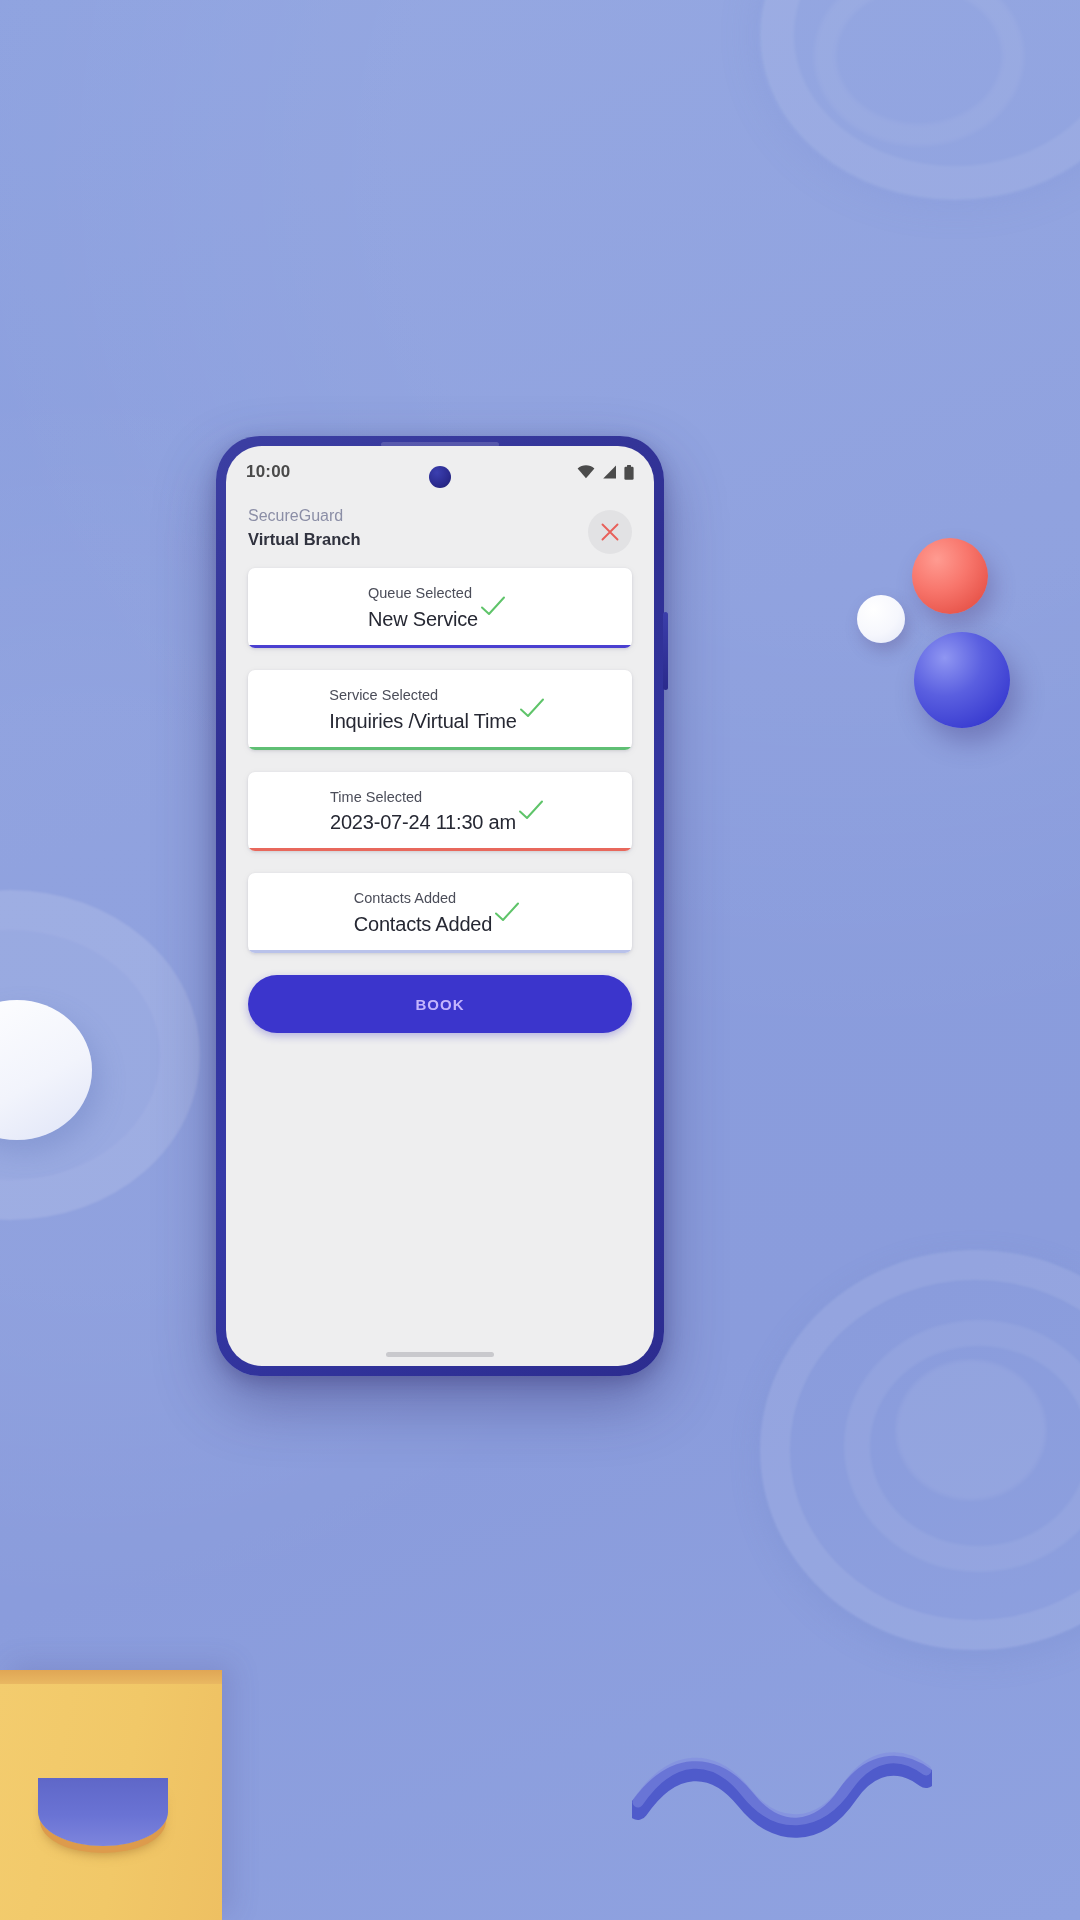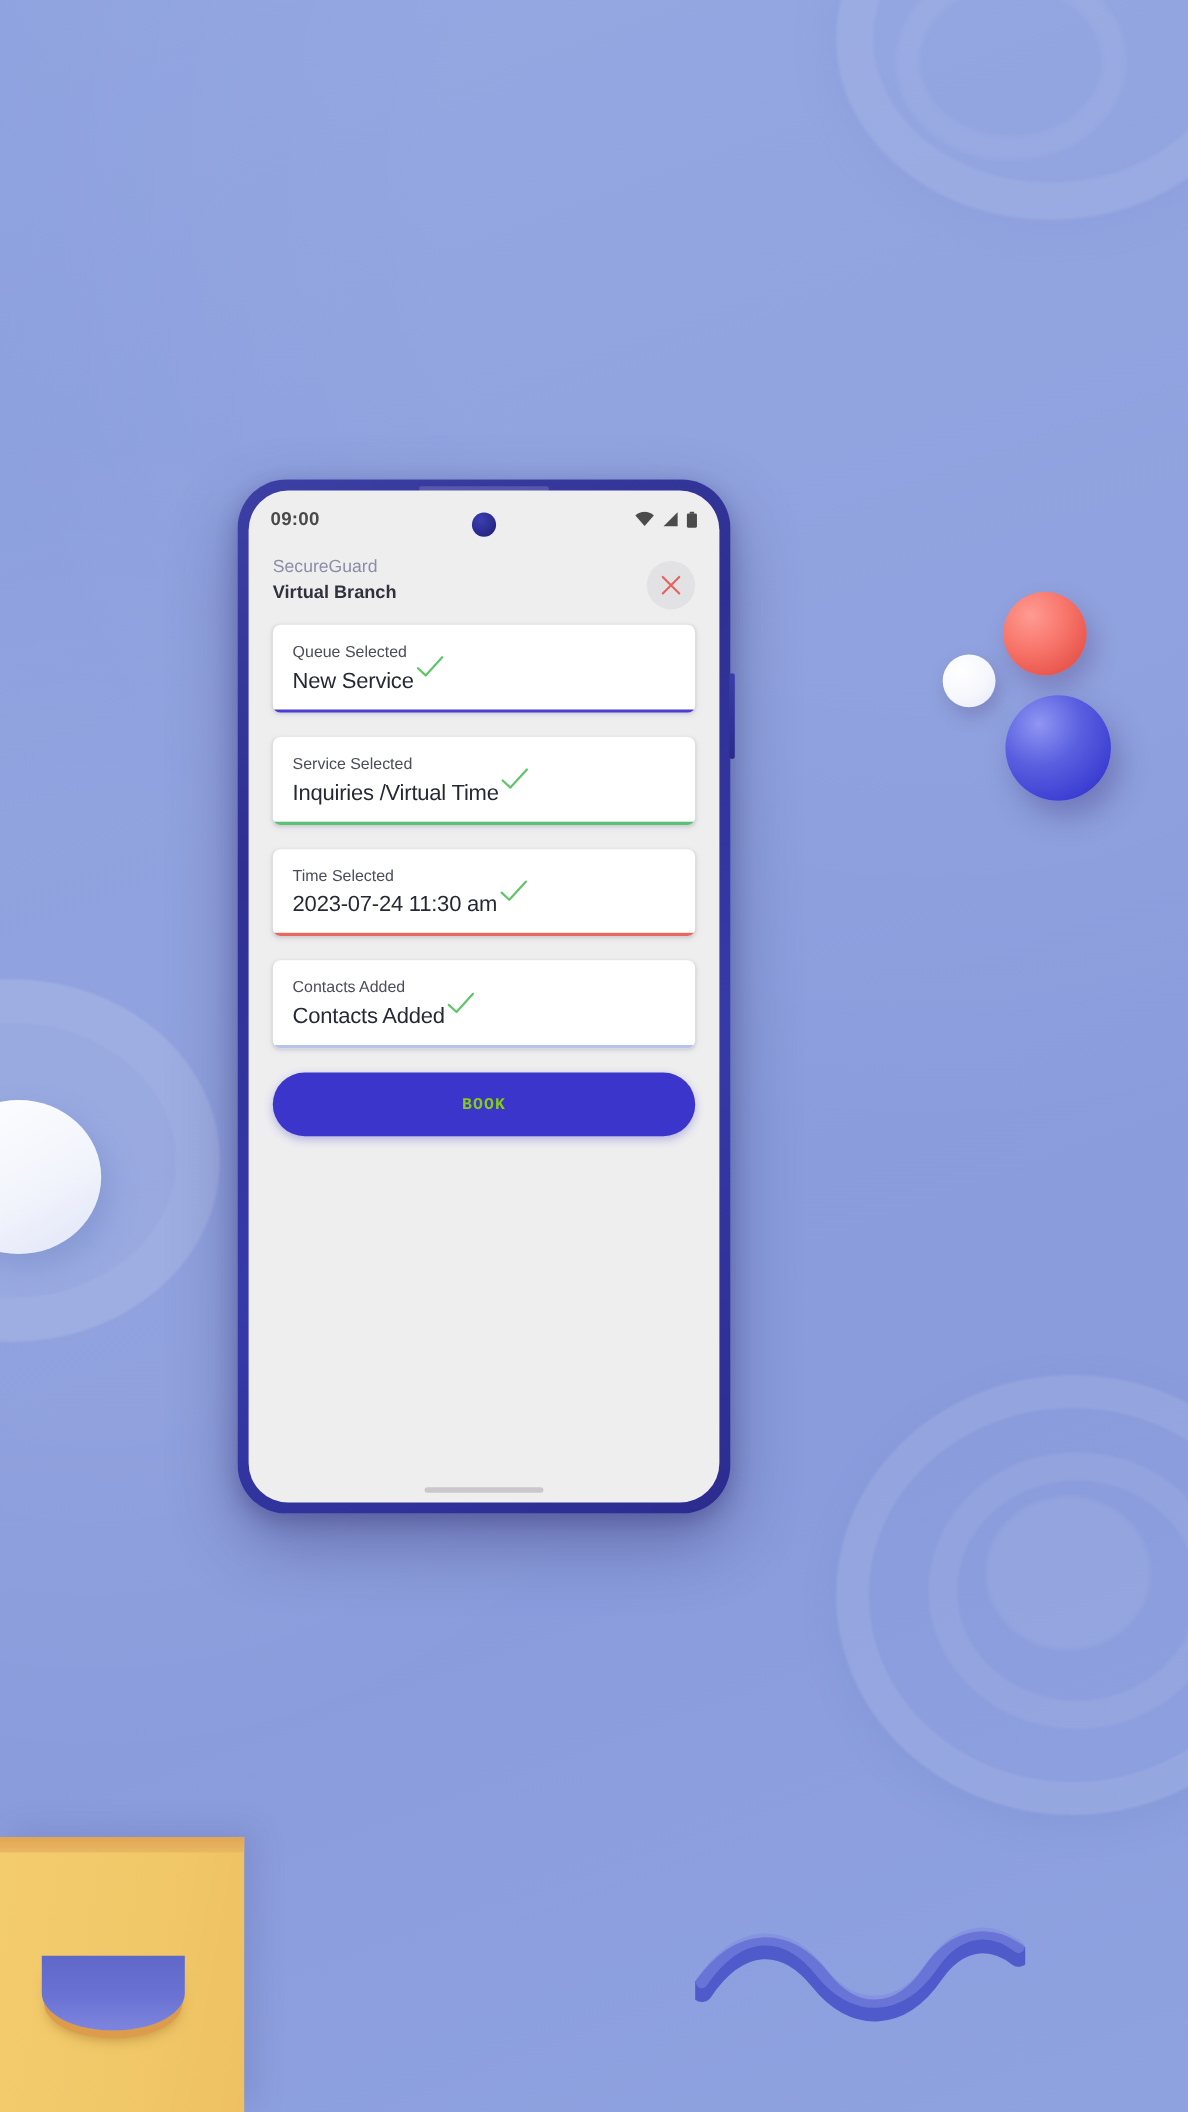--- a/index.html
+++ b/index.html
@@ -203,46 +203,46 @@
   }
 
   
   .cards{ padding:0 22px; }
   .sum-card{
     position:relative;
     background:#ffffff;
     border-radius:7px;
     margin-bottom:22px;
     padding:15px 18px 16px 18px;
-    display:flex; align-items:center; justify-content:flex-start;
+    display:flex; align-items:center; justify-content:center;
     box-shadow:0 1px 3px rgba(40,40,70,.13), 0 2px 8px rgba(40,40,70,.05);
     overflow:hidden;
   }
   .sum-card .accent{
     position:absolute; left:0; right:0; bottom:0; height:3px;
   }
   .sum-label{
     font-size:14.5px; color:#4b4d59; line-height:1.5; margin-bottom:2px;
   }
   .sum-value{
     font-size:20px; color:#262833; line-height:1.25; letter-spacing:-0.2px;
   }
   .check{ flex:0 0 auto; margin-right:4px; }
 
   .book-btn{
     margin:6px 22px 0 22px;
     height:58px; border-radius:29px;
     background:#3b35cc;
-    color:#84cc16;
+    color:#c4b5fd;
     font-size:15px; font-weight:700; letter-spacing:1.0px;
     display:flex; align-items:center; justify-content:center;
     box-shadow:0 3px 9px rgba(55,50,190,.32);
     border:none;
     width:calc(100% - 44px);
-    font-family:Liberation Mono, monospace;
+    font-family:Liberation Sans, sans-serif;
   }
   .nav-pill{
     position:absolute; bottom:9px; left:50%;
     transform:translateX(-50%);
     width:108px; height:5px; border-radius:3px;
     background:#c9c9cd;
   }
 </style>
 </head>
 <body>
@@ -275,21 +275,21 @@
   </div>
 
   <div class="phone">
     <div class="speaker"></div>
     <div class="btn-side"></div>
 
     <div class="screen">
       <div class="punch"></div>
 
       <div class="statusbar">
-        <div class="status-time">09:00</div>
+        <div class="status-time">10:00</div>
         <div class="status-icons">
           <svg width="18" height="14" viewBox="0 0 18 14">
             <path d="M9 13.2 L0.6 3.6 C3 1.4 6 0.3 9 0.3 C12 0.3 15 1.4 17.4 3.6 Z" fill="#4b4b4b"></path>
           </svg>
           <svg width="15" height="14" viewBox="0 0 15 14">
             <path d="M14 0.6 L14 13.4 L1.2 13.4 Z" fill="#4b4b4b"></path>
           </svg>
           <svg width="10" height="15" viewBox="0 0 10 15">
             <rect x="3" y="0" width="4" height="2" rx="0.6" fill="#4b4b4b"></rect>
             <rect x="0.4" y="1.8" width="9.2" height="13" rx="1.3" fill="#4b4b4b"></rect>

